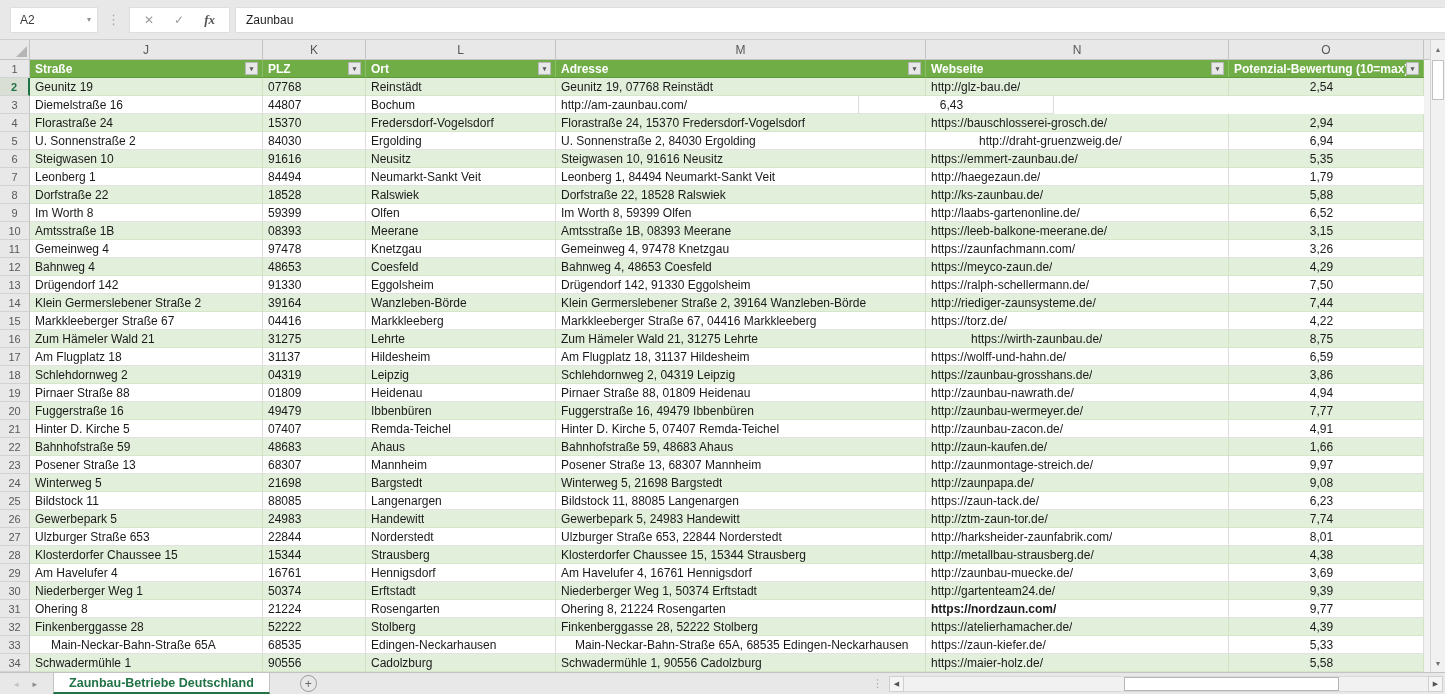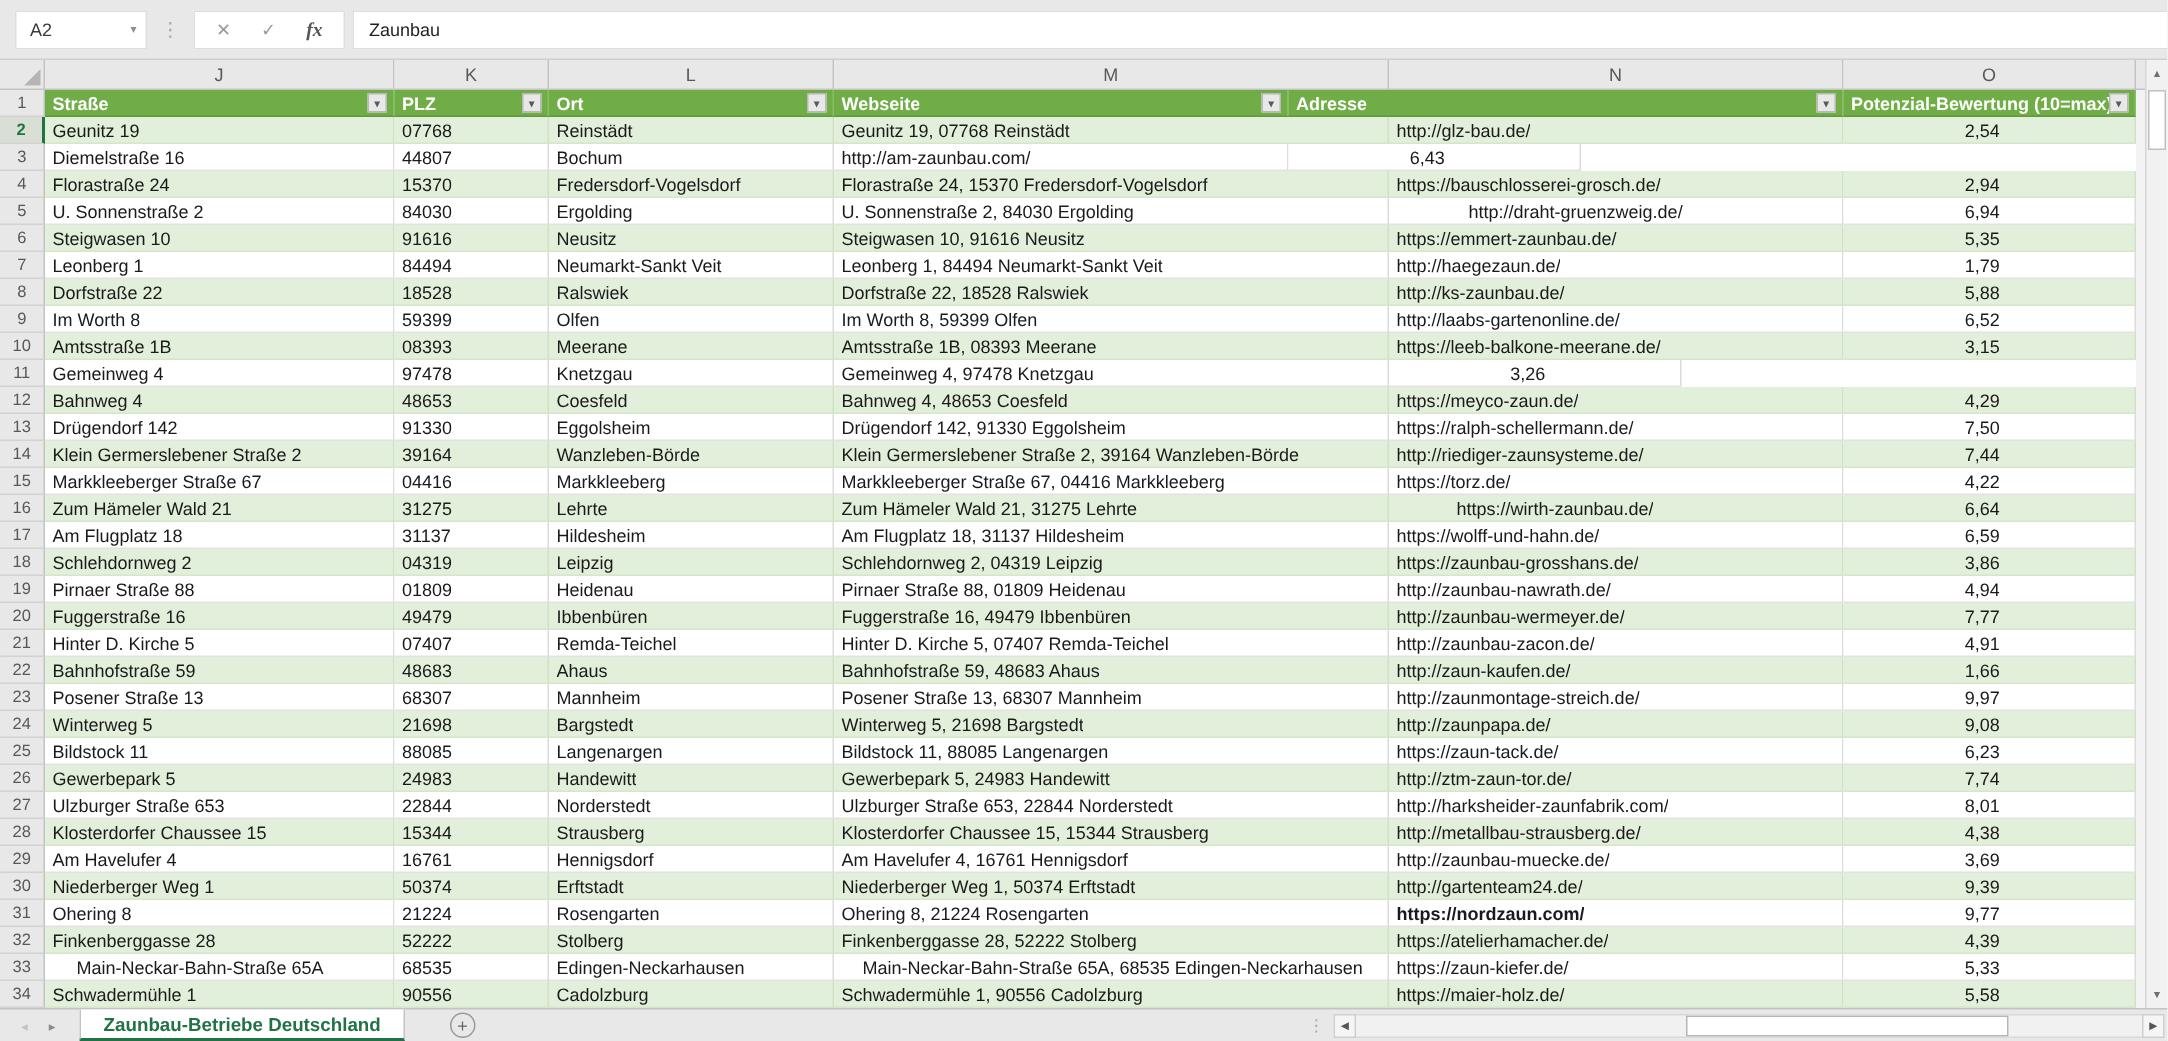--- a/index.html
+++ b/index.html
@@ -124,26 +124,26 @@
           <span class="filterbtn">▾</span>
         </div>
         <div class="cell c1">
           <span style="overflow: hidden; white-space: nowrap;">PLZ</span>
           <span class="filterbtn">▾</span>
         </div>
         <div class="cell c2">
           <span style="overflow: hidden; white-space: nowrap;">Ort</span>
           <span class="filterbtn">▾</span>
         </div>
+        <div class="cell c3">
+          <span style="overflow: hidden; white-space: nowrap;">Adresse</span>
+          <span class="filterbtn">▾</span>
+        </div>
         <div class="cell c4">
           <span style="overflow: hidden; white-space: nowrap;">Webseite</span>
-          <span class="filterbtn">▾</span>
-        </div>
-        <div class="cell c3">
-          <span style="overflow: hidden; white-space: nowrap;">Adresse</span>
           <span class="filterbtn">▾</span>
         </div>
         <div class="cell c5">
           <span style="overflow: hidden; white-space: nowrap;">Potenzial-Bewertung (10=max)</span>
           <span class="filterbtn">▾</span>
         </div>
       </div>
       <div class="row band">
         <div class="rownum active">2</div>
         <div class="cell c0">
@@ -337,20 +337,23 @@
         </div>
         <div class="cell c1">
           <span style="overflow: hidden; white-space: nowrap;">97478</span>
         </div>
         <div class="cell c2">
           <span style="overflow: hidden; white-space: nowrap;">Knetzgau</span>
         </div>
         <div class="cell c3">
           <span style="overflow: hidden; white-space: nowrap;">Gemeinweg 4, 97478 Knetzgau</span>
         </div>
+        <div class="cell c4">
+          <span style="overflow: hidden; white-space: nowrap;">https://zaunfachmann.com/</span>
+        </div>
         <div class="cell c5 num">
           <span style="overflow: hidden; white-space: nowrap;">3,26</span>
         </div>
       </div>
       <div class="row band">
         <div class="rownum">12</div>
         <div class="cell c0">
           <span style="overflow: hidden; white-space: nowrap;">Bahnweg 4</span>
         </div>
         <div class="cell c1">
@@ -443,21 +446,21 @@
         <div class="cell c2">
           <span style="overflow: hidden; white-space: nowrap;">Lehrte</span>
         </div>
         <div class="cell c3">
           <span style="overflow: hidden; white-space: nowrap;">Zum Hämeler Wald 21, 31275 Lehrte</span>
         </div>
         <div class="cell c4">
           <span style="overflow: hidden; white-space: nowrap; padding-left: 40px;">https://wirth-zaunbau.de/</span>
         </div>
         <div class="cell c5 num">
-          <span style="overflow: hidden; white-space: nowrap;">6,64</span>
+          <span style="overflow: hidden; white-space: nowrap;">8,75</span>
         </div>
       </div>
       <div class="row">
         <div class="rownum">17</div>
         <div class="cell c0">
           <span style="overflow: hidden; white-space: nowrap;">Am Flugplatz 18</span>
         </div>
         <div class="cell c1">
           <span style="overflow: hidden; white-space: nowrap;">31137</span>
         </div>

